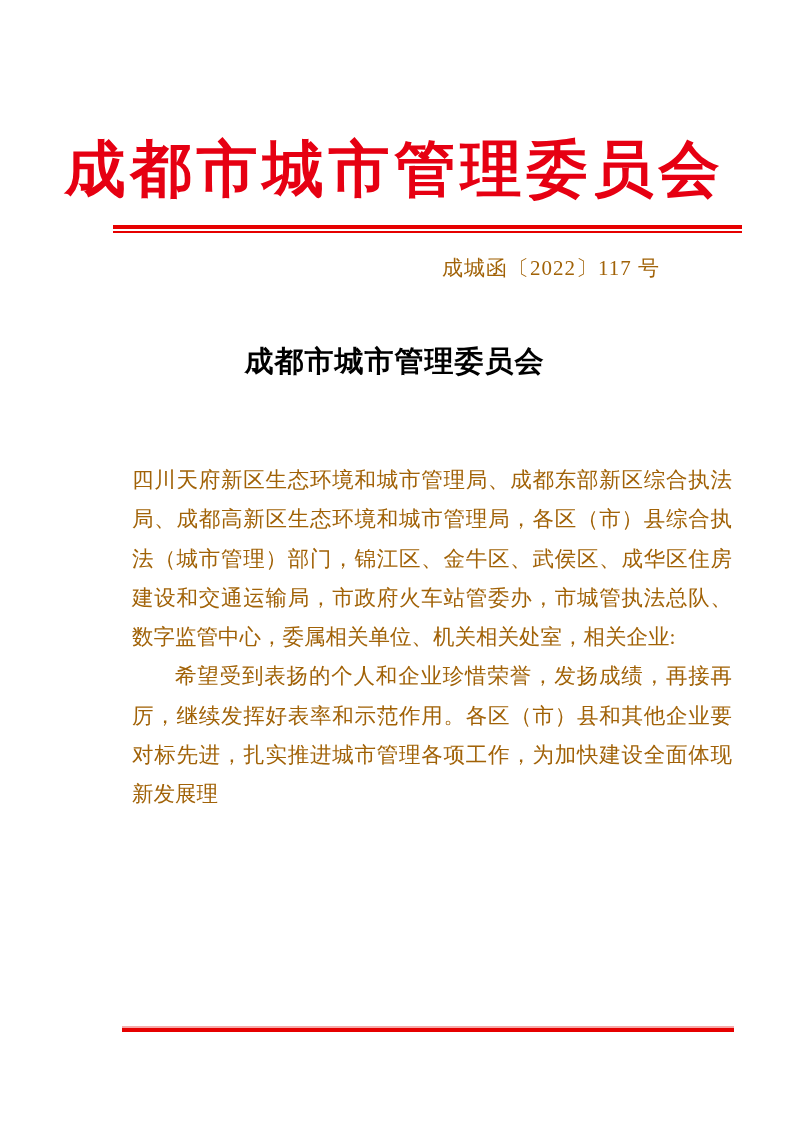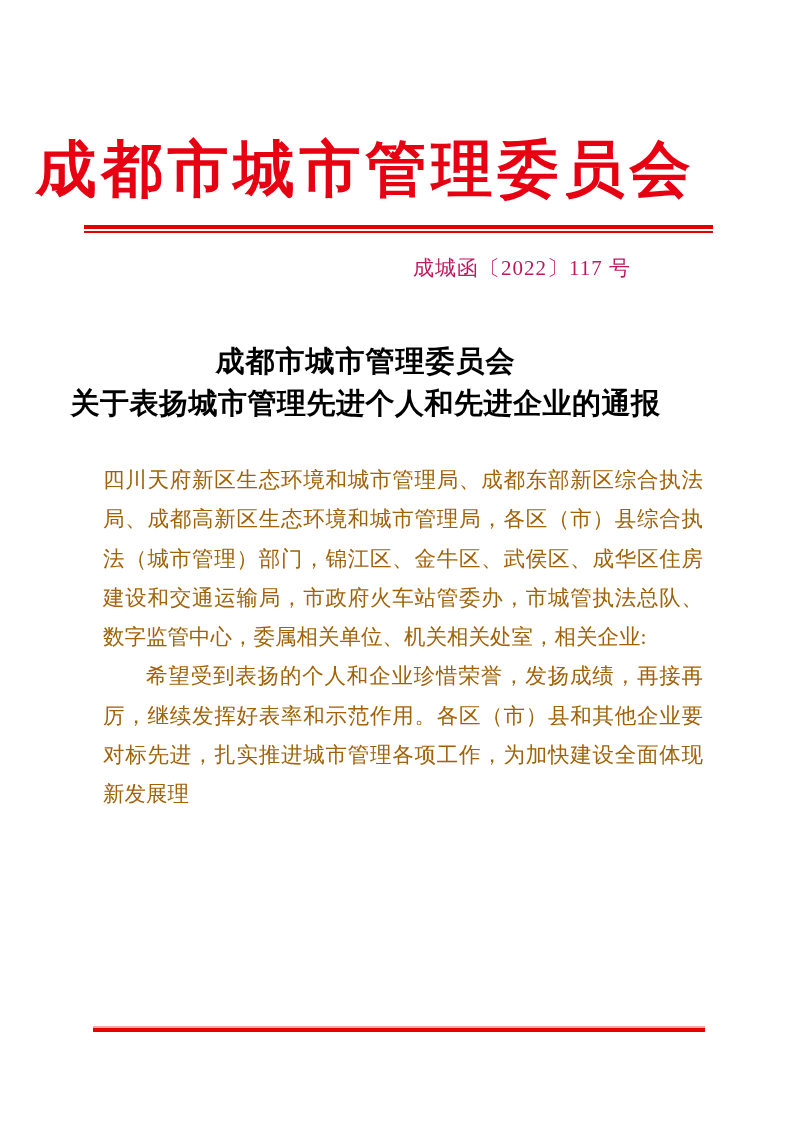--- a/index.html
+++ b/index.html
@@ -3,20 +3,21 @@
 <meta charset="utf-8">
 <style>
   html, body { margin: 0; padding: 0; background: #ffffff; }
   .page {
     position: relative;
     width: 731px;
     height: 1124px;
     background: #ffffff;
     overflow: hidden;
     font-family: "Liberation Serif", "DejaVu Serif", serif;
+    margin-left: 29px;
   }
   .letterhead {
     position: absolute;
     top: 134px;
     left: 0;
     width: 100%;
     text-align: center;
     color: #e60012;
     font-weight: bold;
     font-size: 61px;
@@ -31,21 +32,21 @@
     width: 629px;
   }
   .rule-top .thick { height: 4px; background: #e60000; }
   .rule-top .gap   { height: 2px; background: #ffffff; }
   .rule-top .thin  { height: 2px; background: #e60000; }
   .doc-number {
     position: absolute;
     top: 254px;
     right: 100px;
     font-size: 21px;
-    color: #be185d;
+    color: #a16207;
     letter-spacing: 1px;
     white-space: nowrap;
   }
   .doc-title {
     position: absolute;
     top: 340px;
     left: 0;
     width: 100%;
     text-align: center;
     color: #000000;
@@ -86,21 +87,20 @@
   <div class="rule-top">
     <div class="thick"></div>
     <div class="gap"></div>
     <div class="thin"></div>
   </div>
 
   <div class="doc-number">成城函〔2022〕117 号</div>
 
   <div class="doc-title">
     <div class="line1">成都市城市管理委员会</div>
-    <div class="line2">关于表扬城市管理先进个人和先进企业的通报</div>
   </div>
 
   <div class="body-text">
     <p>四川天府新区生态环境和城市管理局、成都东部新区综合执法局、成都高新区生态环境和城市管理局，各区（市）县综合执法（城市管理）部门，锦江区、金牛区、武侯区、成华区住房建设和交通运输局，市政府火车站管委办，市城管执法总队、数字监管中心，委属相关单位、机关相关处室，相关企业:</p>
     <p class="indent">希望受到表扬的个人和企业珍惜荣誉，发扬成绩，再接再厉，继续发挥好表率和示范作用。各区（市）县和其他企业要对标先进，扎实推进城市管理各项工作，为加快建设全面体现新发展理</p>
   </div>
 
   <div class="rule-bottom"></div>
 
 </div>

